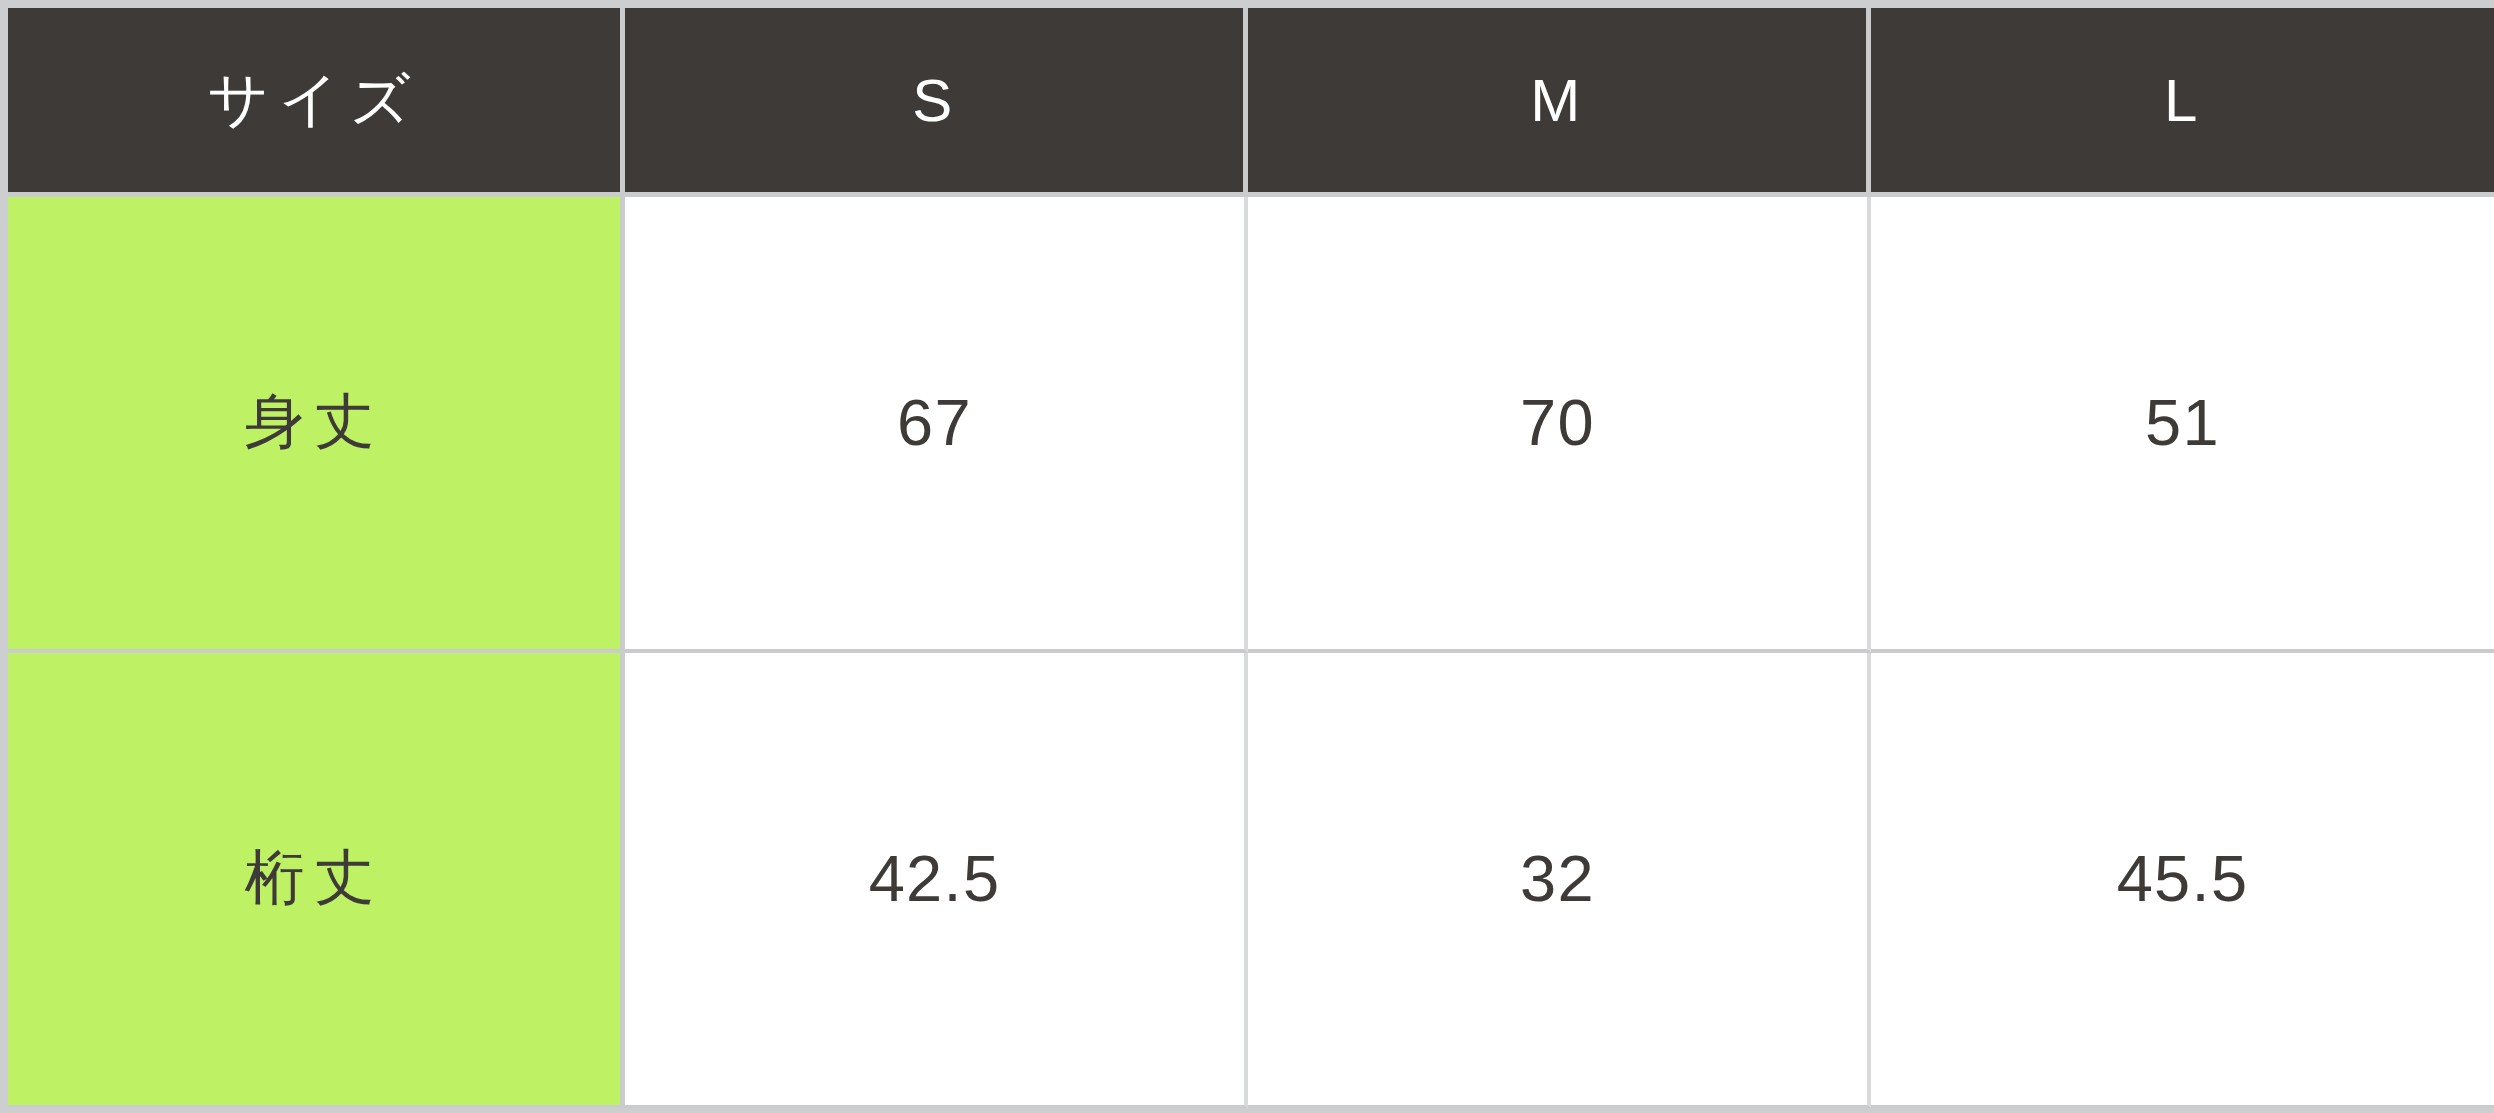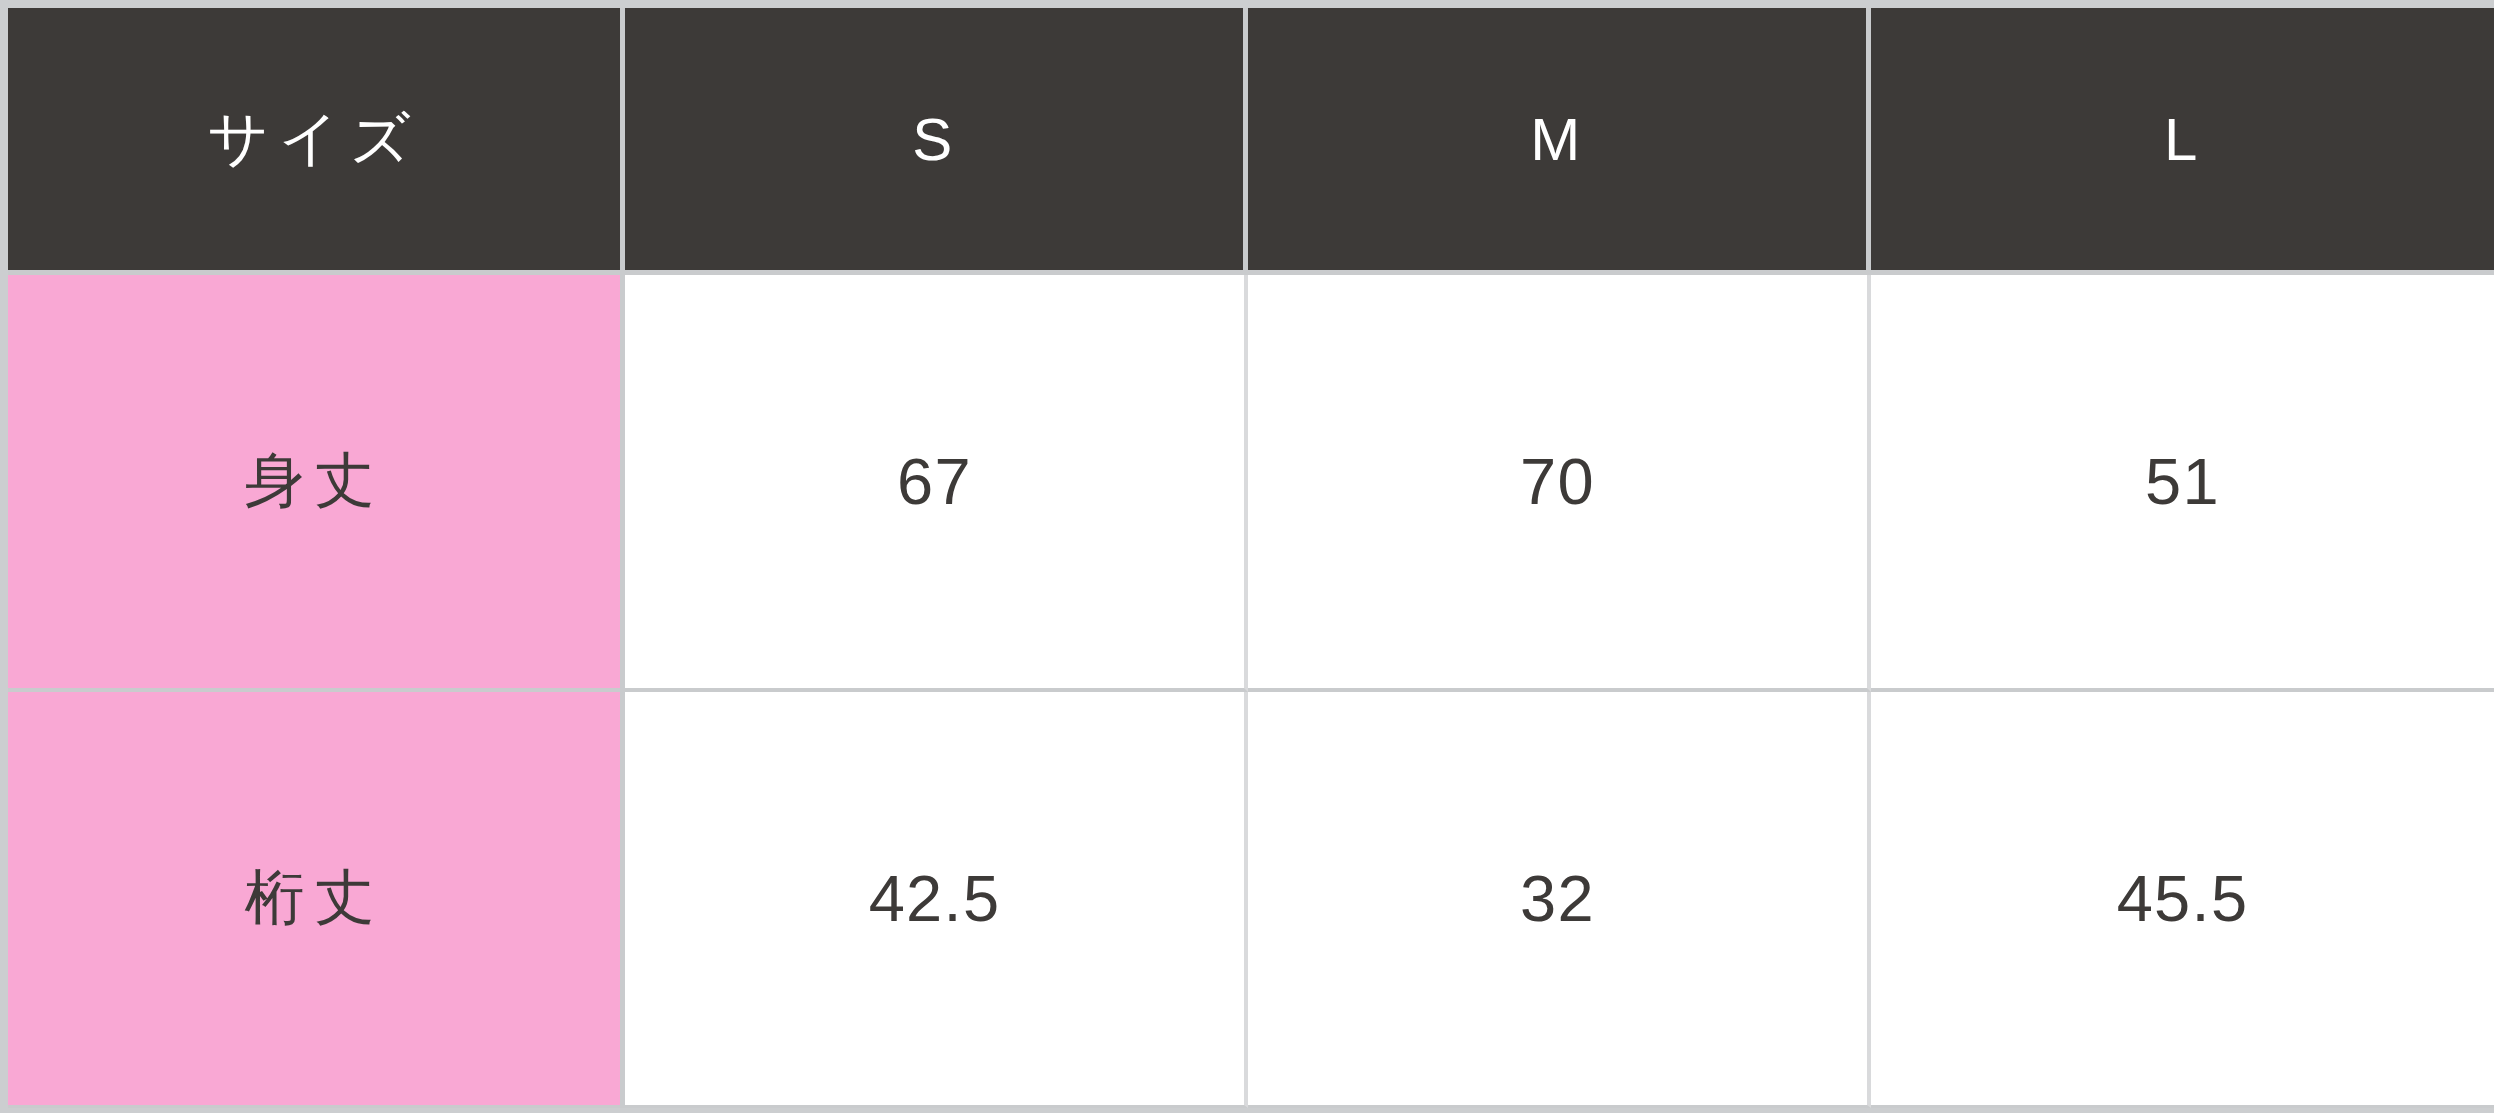--- a/index.html
+++ b/index.html
@@ -43,21 +43,21 @@
   .size-table th,
   .size-table td {
     padding: 0;
     margin: 0;
     text-align: center;
     vertical-align: middle;
     box-sizing: border-box;
   }
 
   
-  .size-table thead tr { height: 267px; }
+  .size-table thead tr { height: 189px; }
 
   .size-table thead th {
     background: #3d3a38;
     color: #ffffff;
     font-size: 60px;
     font-weight: 400;
     letter-spacing: 0.06em;
     border-right: 5px solid #c9cbcd;
     border-bottom: 5px solid #c9cbcd;
   }
@@ -65,21 +65,21 @@
     letter-spacing: 0.16em;
   }
   .size-table thead th:last-child {
     border-right: none;
   }
 
   
   .size-table tbody tr { height: 277px; }
 
   .size-table tbody th.row-label {
-    background: #f9a8d4;
+    background: #bef264;
     color: #3d3a38;
     font-size: 60px;
     font-weight: 400;
     letter-spacing: 0.16em;
     border-right: 5px solid #c9cbcd;
     border-bottom: 4px solid #c9cbcd;
     font-family: Liberation Mono, monospace;
   }
 
   .size-table tbody td.value {

